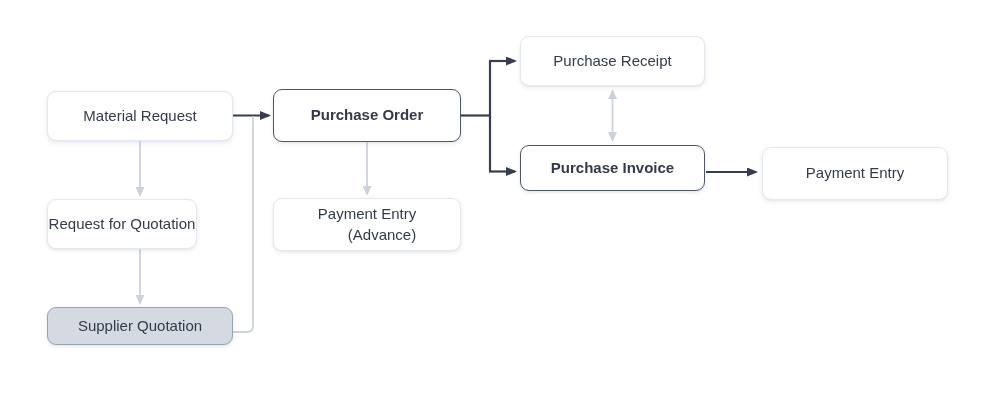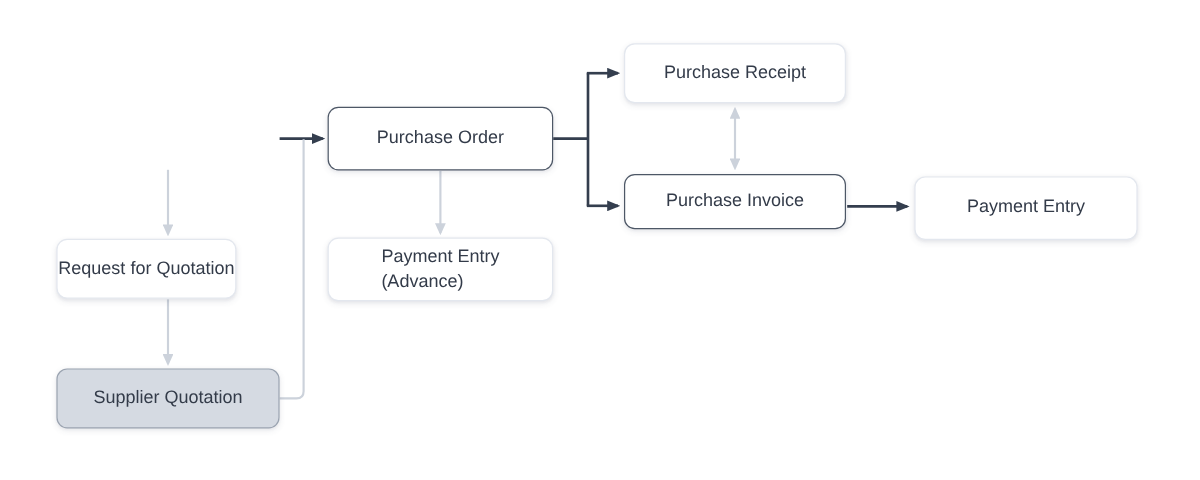--- a/index.html
+++ b/index.html
@@ -22,23 +22,23 @@
   .edge-gray{stroke:var(--arrow-gray);stroke-width:1.8;fill:none;}
   #arrow-dark path{fill:var(--arrow-dark);}
   #arrow-gray path{fill:var(--arrow-gray);}
   .node{
     position:absolute;display:flex;align-items:center;justify-content:center;
     background:var(--node-fill);
     border:1px solid var(--node-border-light);
     border-radius:9px;
     box-shadow:0 2px 5px rgba(55,65,90,.09),0 1px 2px rgba(55,65,90,.05);
     color:var(--text);font-size:15px;font-weight:500;
-    text-align:left;line-height:1.35;white-space:pre-line;
+    text-align:right;line-height:1.35;white-space:pre-line;
   }
-  .node.emphasis{border:1.6px solid var(--node-border-dark);font-weight:400;}
+  .node.emphasis{border:1.6px solid var(--node-border-dark);font-weight:700;}
   .node.filled{background:var(--node-fill-muted);border:1px solid var(--node-border-muted);}
   .label{white-space:pre-line;}
 </style>
 </head>
 <body>
 
 <div class="canvas">
 
   <svg class="connectors" viewBox="0 0 1000 400" xmlns="http://www.w3.org/2000/svg">
     <defs>
@@ -65,30 +65,33 @@
 
     <path class="edge-dark" d="M 489 61 H 515" marker-end="url(#arrow-dark)"></path>
 
     <path class="edge-dark" d="M 489 171.5 H 515" marker-end="url(#arrow-dark)"></path>
 
     <path class="edge-gray" d="M 612.5 91 V 140" marker-start="url(#arrow-gray)" marker-end="url(#arrow-gray)"></path>
 
     <path class="edge-dark" d="M 706 172 H 756" marker-end="url(#arrow-dark)"></path>
   </svg>
 
+  <div class="node default" style="left:47px;top:91px;width:186px;height:50px">
+    <span class="label">Material Request</span>
+  </div>
 
   <div class="node emphasis" style="left:273px;top:89px;width:188px;height:53px">
     <span class="label">Purchase Order</span>
   </div>
 
   <div class="node default" style="left:47px;top:199px;width:150px;height:50px">
     <span class="label">Request for Quotation</span>
   </div>
 
-  <div class="node filled" style="left:47px;top:307px;width:186px;height:50px">
+  <div class="node filled" style="left:47px;top:307px;width:186px;height:38px">
     <span class="label">Supplier Quotation</span>
   </div>
 
   <div class="node default" style="left:273px;top:198px;width:188px;height:53px">
     <span class="label">Payment Entry
 (Advance)</span>
   </div>
 
   <div class="node default" style="left:520px;top:36px;width:185px;height:50px">
     <span class="label">Purchase Receipt</span>

